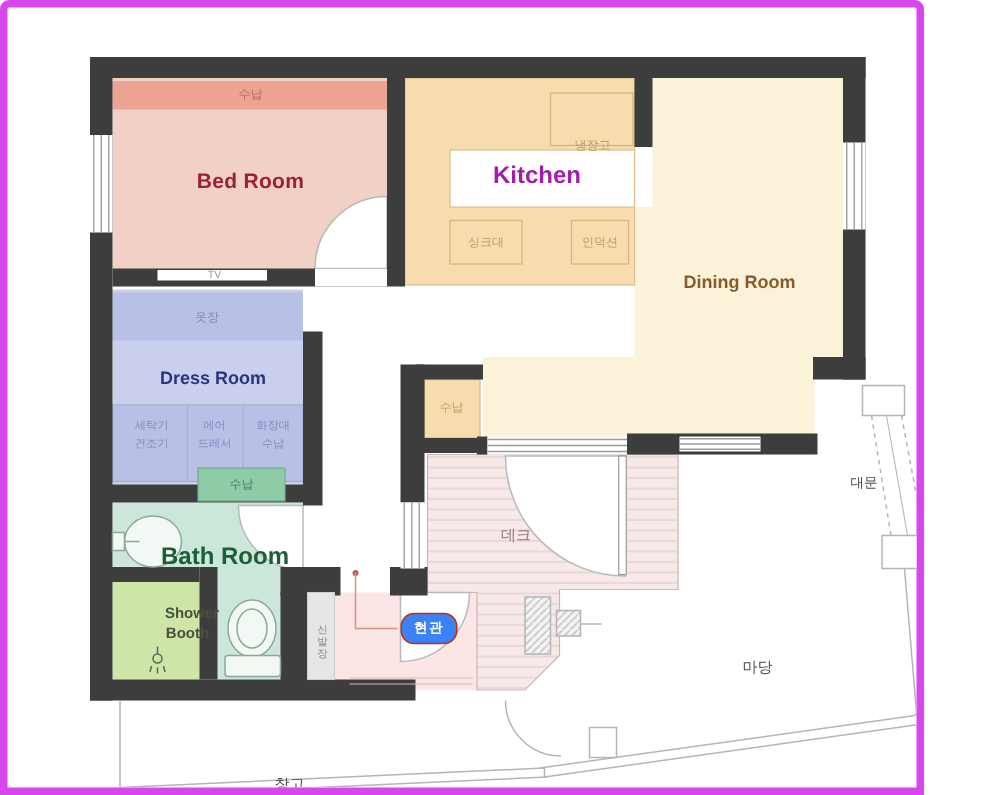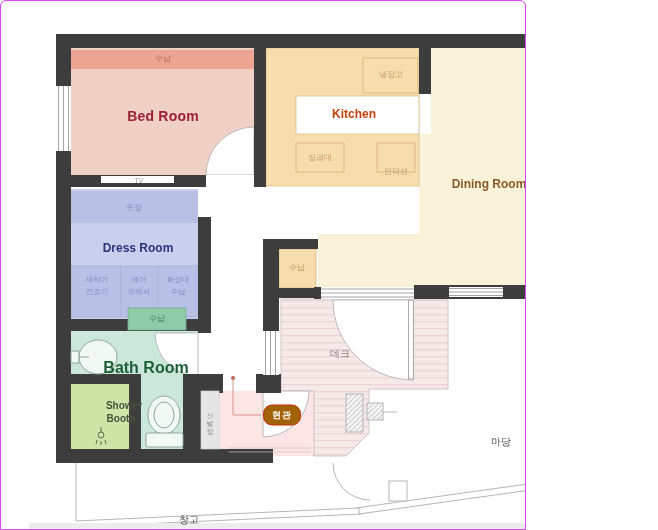--- a/index.html
+++ b/index.html
@@ -1,41 +1,41 @@
 <!DOCTYPE html>
 <html><head>
 <meta charset="utf-8">
 <style>
   html,body{margin:0;padding:0;background:#fff;}
   .stage{
-    position:relative;width:526px;height:530px;background:#ffffff;
-    border:1px solid #d946ef;border-radius:6px 6px 0 0;box-sizing:border-box;
+    position:relative;width:616px;height:530px;background:#ffffff;
+    border:5px solid #d946ef;border-radius:6px 6px 0 0;box-sizing:border-box;
     overflow:hidden;font-family:"Liberation Sans",sans-serif;
   }
   .stage svg{position:absolute;left:0;top:0;}
   .lbl{position:absolute;transform:translate(-50%,-50%);white-space:nowrap;line-height:1;}
   .t-bed{font-size:14px;font-weight:bold;color:#9e2033;letter-spacing:.2px;}
-  .t-kitchen{font-size:12px;font-weight:bold;color:#c2410c;}
+  .t-kitchen{font-size:16px;font-weight:bold;color:#a21caf;}
   .t-dining{font-size:12px;font-weight:bold;color:#8a5a2a;}
   .t-dress{font-size:12px;font-weight:bold;color:#2b3480;}
   .t-bath{font-size:16px;font-weight:bold;color:#1c5e38;}
   .t-shower{font-size:10px;font-weight:bold;color:#47523f;margin-left:20px;}
   .t-salmon{font-size:8px;color:#b06a5c;}
   .t-tan{font-size:8px;color:#bd9a66;}
   .t-purple{font-size:8px;color:#8289c2;}
   .t-purple-sm{font-size:7.5px;color:#8289c2;}
   .t-green{font-size:8px;color:#3f7d5c;}
   .t-deck{font-size:10px;color:#8d7676;}
   .t-gray{font-size:10px;color:#4a4a4a;margin-top:32px;}
   .t-gate{font-size:9px;color:#4a4a4a;}
   .t-tv{font-size:7px;color:#9a9a9a;}
   .t-shoe{font-size:7px;color:#8a8a8a;writing-mode:vertical-rl;letter-spacing:1px;}
   .badge{
     position:absolute;transform:translate(-50%,-50%);
-    background:#a16207;border:1px solid #c52c08;border-radius:9px;
+    background:#3b82f6;border:1px solid #c52c08;border-radius:9px;
     color:#fff;font-size:9px;font-weight:bold;padding:3px 8px;letter-spacing:1px;
   }
 </style>
 </head>
 <body>
 
 <div class="stage">
 
 <svg width="658" height="530" viewBox="0 0 658 530">
   <defs>
@@ -199,24 +199,24 @@
       <line x1="228" y1="451" x2="310" y2="451" stroke="#d8baba" stroke-width="0.7"></line>
     </g>
   </g>
 
   <rect x="28" y="522" width="602" height="8" fill="#ededed"></rect>
 </svg>
 
 <div class="lbl t-salmon" style="left:162px;top:58px;">수납</div>
 <div class="lbl t-bed" style="left:162px;top:115px;">Bed Room</div>
 <div class="lbl t-tv" style="left:138px;top:179px;">TV</div>
-<div class="lbl t-tan" style="left:390px;top:74px;">냉장고</div>
+<div class="lbl t-tan" style="left:390px;top:92px;">냉장고</div>
 <div class="lbl t-kitchen" style="left:353px;top:113px;">Kitchen</div>
 <div class="lbl t-tan" style="left:319px;top:157px;">싱크대</div>
-<div class="lbl t-tan" style="left:395px;top:171px;">인덕션</div>
+<div class="lbl t-tan" style="left:395px;top:157px;">인덕션</div>
 <div class="lbl t-dining" style="left:488px;top:183px;">Dining Room</div>
 <div class="lbl t-purple" style="left:133px;top:207px;">옷장</div>
 <div class="lbl t-dress" style="left:137px;top:247px;text-align:center;">Dress Room</div>
 <div class="lbl t-purple-sm" style="left:96px;top:279px;">세탁기</div>
 <div class="lbl t-purple-sm" style="left:96px;top:291px;">건조기</div>
 <div class="lbl t-purple-sm" style="left:138px;top:279px;">에어</div>
 <div class="lbl t-purple-sm" style="left:138px;top:291px;">드레서</div>
 <div class="lbl t-purple-sm" style="left:177px;top:279px;text-align:center;">화장대</div>
 <div class="lbl t-purple-sm" style="left:177px;top:291px;">수납</div>
 <div class="lbl t-tan" style="left:296px;top:267px;">수납</div>

